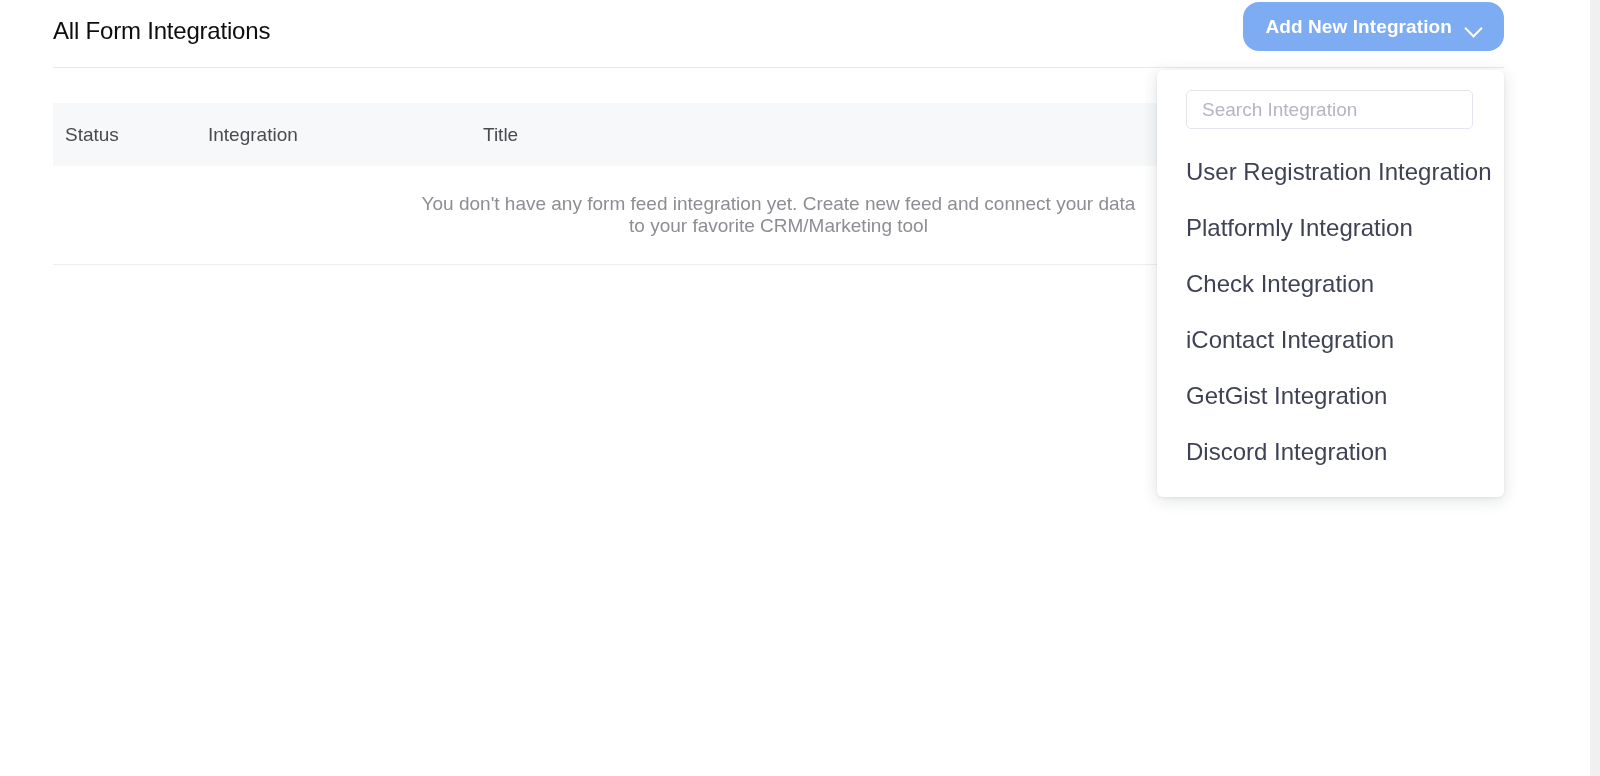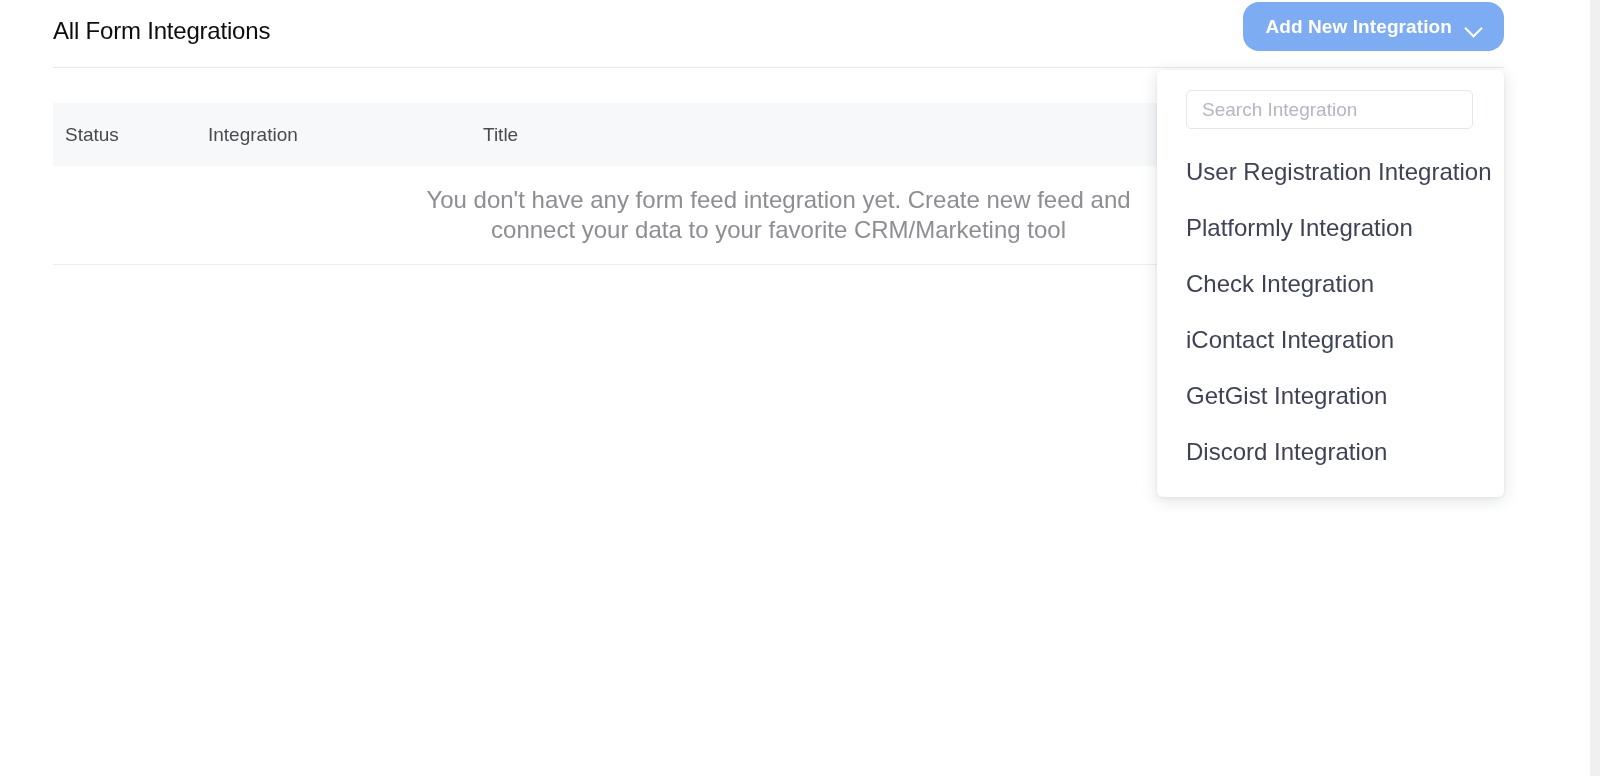--- a/index.html
+++ b/index.html
@@ -136,22 +136,22 @@
   .table-body-row {
     height: 99px;
     border-bottom: 1px solid #eceef1;
     display: flex;
     align-items: center;
     justify-content: center;
   }
   .empty-message {
     max-width: 720px;
     text-align: center;
-    font-size: 24px;
-    line-height: 30px;
+    font-size: 19px;
+    line-height: 22px;
     color: #8d8d93;
   }
 
   
   .table-footer {
     position: absolute;
     left: 53px;
     top: 276px;
     width: 1451px;
     height: 48px;

